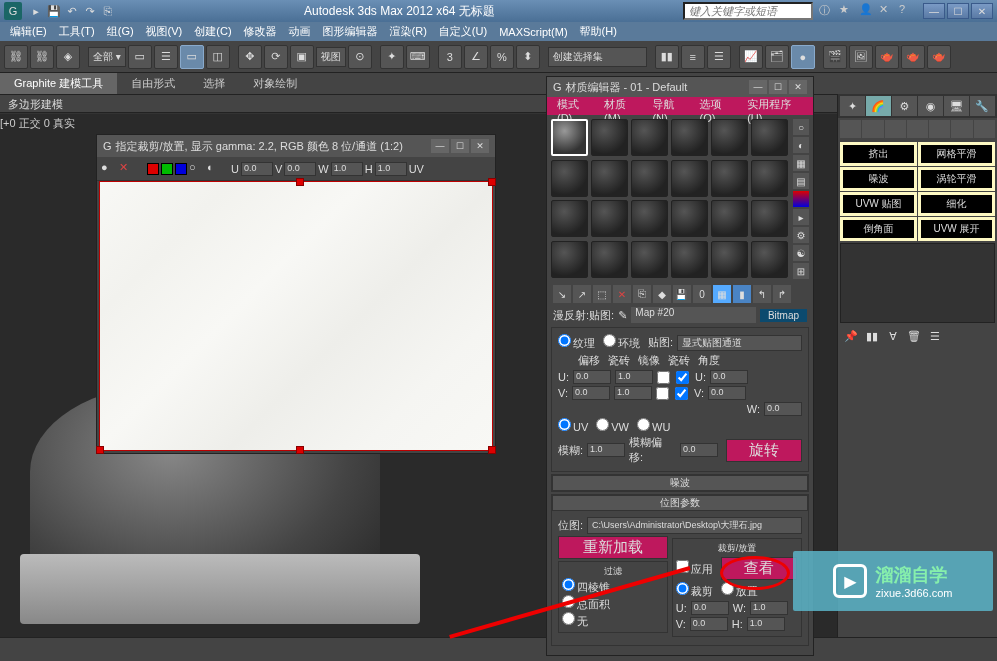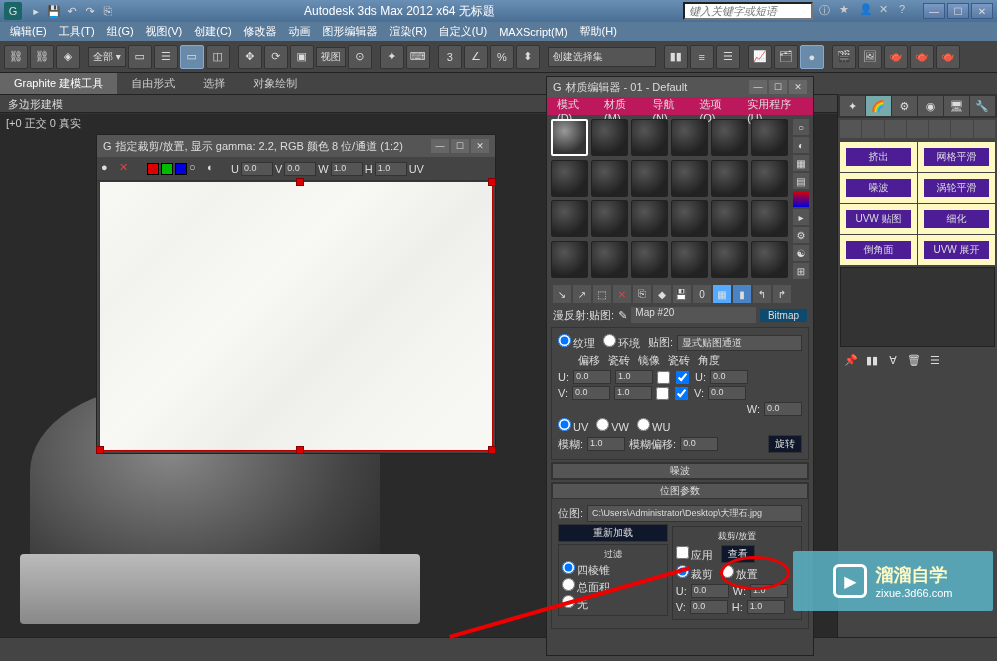--- a/index.html
+++ b/index.html
@@ -19,21 +19,21 @@
 .toolbar{background:#444;height:32px;display:flex;align-items:center;padding:2px 4px;gap:2px;border-bottom:1px solid #222}
 .tb-btn{width:24px;height:24px;background:#555;border:1px solid #333;display:flex;align-items:center;justify-content:center;border-radius:2px}
 .tb-btn.active{background:#6a8aaa;border-color:#89aacc}
 .tb-sep{width:4px}
 .tb-combo{background:#555;border:1px solid #333;height:20px;padding:0 4px;display:flex;align-items:center;font-size:10px}
 .ribbon{background:#444;height:22px;display:flex;align-items:center;border-bottom:1px solid #222}
 .ribbon .tab{padding:3px 14px;font-size:11px;color:#ccc}
 .ribbon .tab.active{background:#666;color:#fff}
 .poly-bar{background:#444;height:18px;padding:2px 8px;font-size:11px;border-bottom:1px solid #222}
 .viewport-area{position:absolute;top:114px;left:0;right:160px;bottom:24px;background:#2a2a2a}
-.viewport-label{position:absolute;top:2px;left:6px;font-size:11px;color:#ccc}
+.viewport-label{position:absolute;top:2px;left:0;font-size:11px;color:#ccc}
 .crop-window{position:absolute;top:134px;left:96px;width:400px;height:320px;background:#444;border:1px solid #222}
 .crop-title{background:#555;height:22px;display:flex;align-items:center;padding:0 6px;font-size:11px}
 .crop-title .spacer{flex:1}
 .crop-title .wbtn{width:18px;height:14px;background:#666;margin-left:2px;display:flex;align-items:center;justify-content:center;font-size:9px}
 .crop-toolbar{background:#444;height:24px;display:flex;align-items:center;padding:0 4px;gap:2px;border-bottom:1px solid #333}
 .crop-toolbar .ct{width:16px;height:16px}
 .crop-toolbar .colorbox{width:12px;height:12px;border:1px solid #000}
 .crop-toolbar .spinbox{background:#555;border:1px solid #333;width:32px;height:14px;font-size:9px;padding:0 2px}
 .crop-image{position:absolute;top:46px;left:2px;right:2px;bottom:2px;background:linear-gradient(135deg,#f8f8f5 0%,#f2f2ee 20%,#f8f8f5 40%,#eeeeea 60%,#f5f5f2 80%,#f8f8f5 100%);border:1px solid #b00}
 .crop-handle{position:absolute;width:8px;height:8px;background:#d00;border:1px solid #800}
@@ -55,39 +55,39 @@
 .mat-name .combo{background:#555;flex:1;height:16px;padding:0 4px;font-size:10px}
 .mat-name .typebtn{background:#0c4a6e;padding:1px 8px;font-size:10px}
 .rollout{margin:2px 4px;border:1px solid #333}
 .rollout-head{background:#555;height:16px;text-align:center;font-size:10px;border:1px solid #333}
 .rollout-body{padding:4px 6px;font-size:10px}
 .rollout-body label{display:inline-block;margin-right:4px}
 .rollout-body input[type=radio],.rollout-body input[type=checkbox]{margin-right:2px}
 .rollout-body .row{display:flex;align-items:center;margin:2px 0;gap:4px}
 .rollout-body .spin{background:#555;border:1px solid #333;width:38px;height:14px;font-size:9px;padding:0 2px}
 .rollout-body .combo{background:#555;border:1px solid #333;height:16px;padding:0 4px;font-size:10px}
-.rollout-body .btn{background:#0f172a;border:1px solid #333;padding:1px 6px;font-size:10px}
+.rollout-body .btn{background:#be185d;border:1px solid #333;padding:1px 22px;font-size:15px}
 .bitmap-path{background:#555;border:1px solid #333;padding:1px 4px;font-size:9px;flex:1}
 .right-panel{position:absolute;top:94px;right:0;width:160px;bottom:24px;background:#444;border-left:1px solid #222}
 .right-tabs{display:flex;gap:1px;padding:2px;background:#333}
 .right-tabs span{flex:1;height:20px;background:#555;display:flex;align-items:center;justify-content:center}
 .right-subtabs{display:flex;gap:1px;padding:2px}
 .right-subtabs span{flex:1;height:18px;background:#555}
 .modlist-label{background:#555;padding:2px 4px;font-size:11px;margin:2px}
 .mod-buttons{display:grid;grid-template-columns:1fr 1fr;gap:1px;margin:2px}
-.mod-buttons span{background:#4c1d95;text-align:center;padding:2px;font-size:10px;border:6px solid #fef9c3}
+.mod-buttons span{background:#000000;text-align:center;padding:2px;font-size:10px;border:3px solid #fef9c3}
 .mod-stack{background:#333;height:80px;margin:2px;border:1px solid #222}
 .mod-stacktools{display:flex;gap:3px;padding:2px 4px}
 .mod-stacktools span{width:18px;height:18px;display:flex;align-items:center;justify-content:center}
 .statusbar{position:absolute;bottom:0;left:0;right:0;height:24px;background:#444;border-top:1px solid #222}
 .red-arrow{position:absolute;width:250px;height:4px;background:#e00;transform-origin:right center;z-index:20}
 .watermark{position:absolute;right:4px;bottom:50px;width:200px;height:60px;background:rgba(90,180,200,0.85);display:flex;align-items:center;justify-content:center;gap:8px;z-index:30;border-radius:2px}
 .watermark .play{width:34px;height:34px;border:3px solid #fff;border-radius:6px;display:flex;align-items:center;justify-content:center}
 .watermark .txt{display:flex;flex-direction:column}
-.watermark .big{font-size:18px;font-weight:bold;color:#fef9c3}
+.watermark .big{font-size:18px;font-weight:bold;color:#86efac}
 .watermark .small{font-size:11px;color:#fff}
 .grp{border:1px solid #333;padding:3px;margin:2px 0}
 .red-ellipse{position:absolute;border:3px solid #e00;border-radius:50%;z-index:21;pointer-events:none}
 .model-shape{position:absolute;background:radial-gradient(ellipse at 40% 30%,#888,#444 60%,#222)}
 </style>
 </head>
 <body>
 
 <div class="titlebar">
   <div class="icon">G</div>
@@ -147,21 +147,21 @@
   <div class="tb-btn">⊙</div>
   <div class="tb-sep"></div>
   <div class="tb-btn">✦</div>
   <div class="tb-btn">⌨</div>
   <div class="tb-sep"></div>
   <div class="tb-btn">3</div>
   <div class="tb-btn">∠</div>
   <div class="tb-btn">%</div>
   <div class="tb-btn">⬍</div>
   <div class="tb-sep"></div>
-  <div class="tb-combo" style="width:108px">创建选择集</div>
+  <div class="tb-combo" style="width:99px">创建选择集</div>
   <div class="tb-sep"></div>
   <div class="tb-btn">▮▮</div>
   <div class="tb-btn">≡</div>
   <div class="tb-btn">☰</div>
   <div class="tb-sep"></div>
   <div class="tb-btn">📈</div>
   <div class="tb-btn">🗂</div>
   <div class="tb-btn active">●</div>
   <div class="tb-sep"></div>
   <div class="tb-btn">🎬</div>

